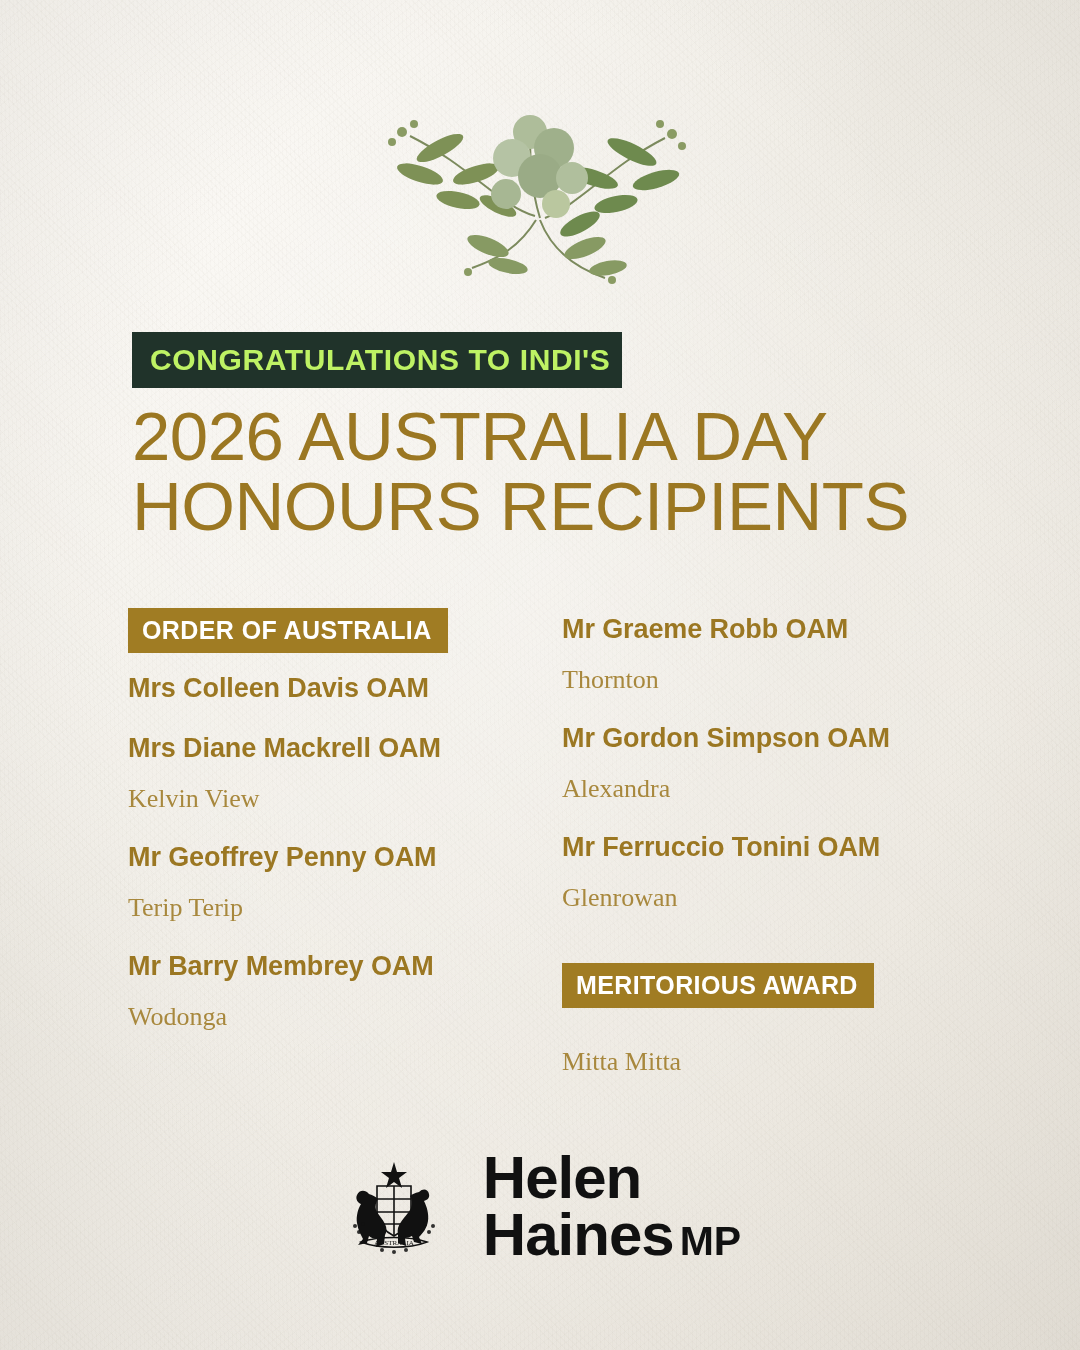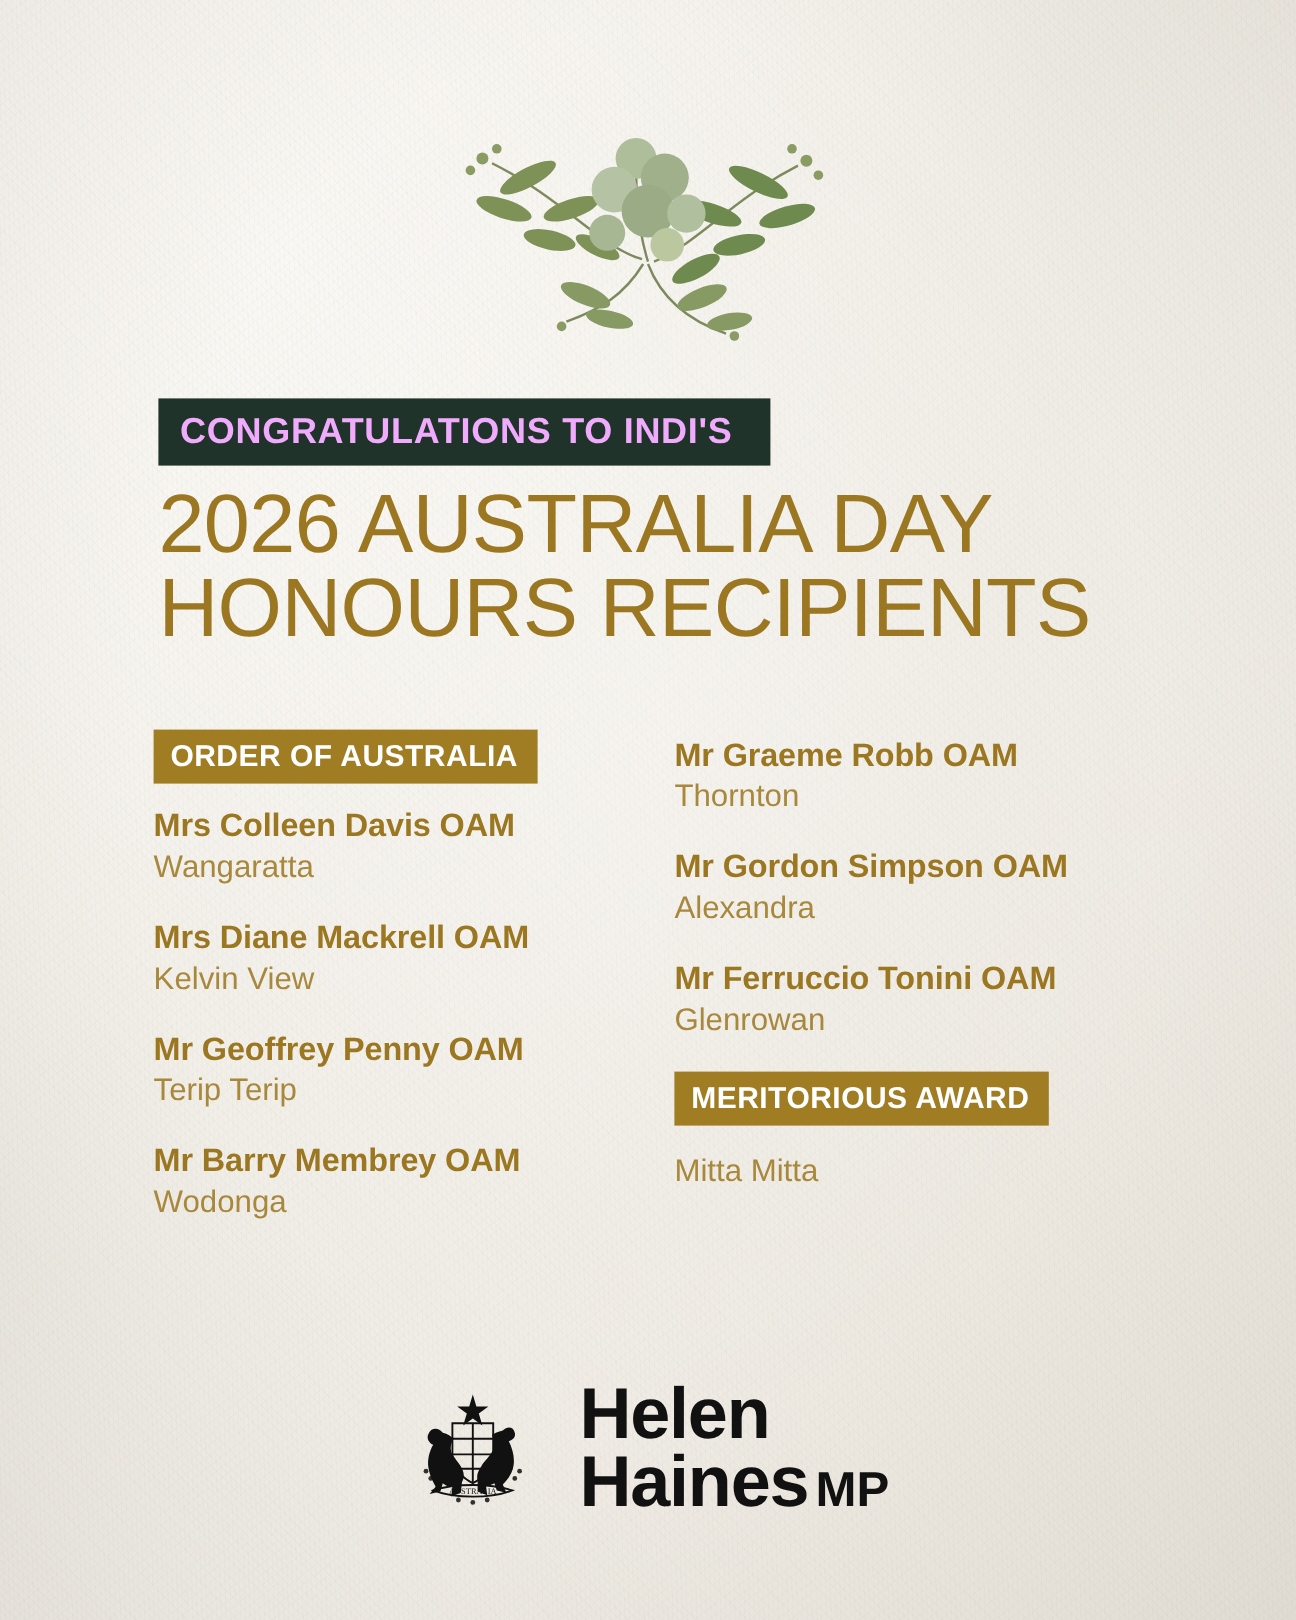--- a/index.html
+++ b/index.html
@@ -53,25 +53,25 @@
   
   .heading-block {
     position: absolute;
     top: 332px;
     left: 132px;
     right: 80px;
   }
   .congrats-band {
     display: inline-block;
     background: #20332a;
-    color: #f0abfc;
+    color: #bef264;
     font-size: 30px;
     font-weight: bold;
     letter-spacing: 0.6px;
-    padding: 13px 32px 13px 18px;
+    padding: 13px 12px 13px 18px;
     line-height: 1;
   }
   .main-title {
     margin-top: 14px;
     color: #9b7722;
     font-size: 69px;
     font-weight: normal;
     line-height: 1.02;
     letter-spacing: -0.5px;
   }
@@ -93,37 +93,38 @@
     display: inline-block;
     background: #a07c23;
     color: #ffffff;
     font-size: 25px;
     font-weight: bold;
     letter-spacing: 0.4px;
     padding: 10px 16px 10px 14px;
     line-height: 1;
     margin-bottom: 20px;
   }
-  .section-band.second { }
+  .section-band.second { margin-top: 22px; }
 
   .entry { margin-bottom: 28px; }
   .entry:last-child { margin-bottom: 0; }
   .entry-name {
     color: #9b7722;
     font-size: 27px;
     font-weight: bold;
     line-height: 1.18;
     letter-spacing: -0.1px;
   }
   .entry-place {
     color: #a8883d;
     font-size: 26px;
     font-weight: normal;
     line-height: 1.2;
-    margin-top: 2px;
+    margin-top: 18px;
+    font-family: Liberation Serif, serif;
   }
 
   
   .footer {
     position: absolute;
     bottom: 86px;
     left: 0;
     right: 0;
     display: flex;
     align-items: center;
@@ -223,21 +224,20 @@
     </div>
   </div>
 
   <div class="columns">
 
     <div class="col col-left">
       <div class="section-band">ORDER OF AUSTRALIA</div>
 
       <div class="entry">
         <div class="entry-name">Mrs Colleen Davis OAM</div>
-        <div class="entry-place">Wangaratta</div>
       </div>
       <div class="entry">
         <div class="entry-name">Mrs Diane Mackrell OAM</div>
         <div class="entry-place">Kelvin View</div>
       </div>
       <div class="entry">
         <div class="entry-name">Mr Geoffrey Penny OAM</div>
         <div class="entry-place">Terip Terip</div>
       </div>
       <div class="entry">

